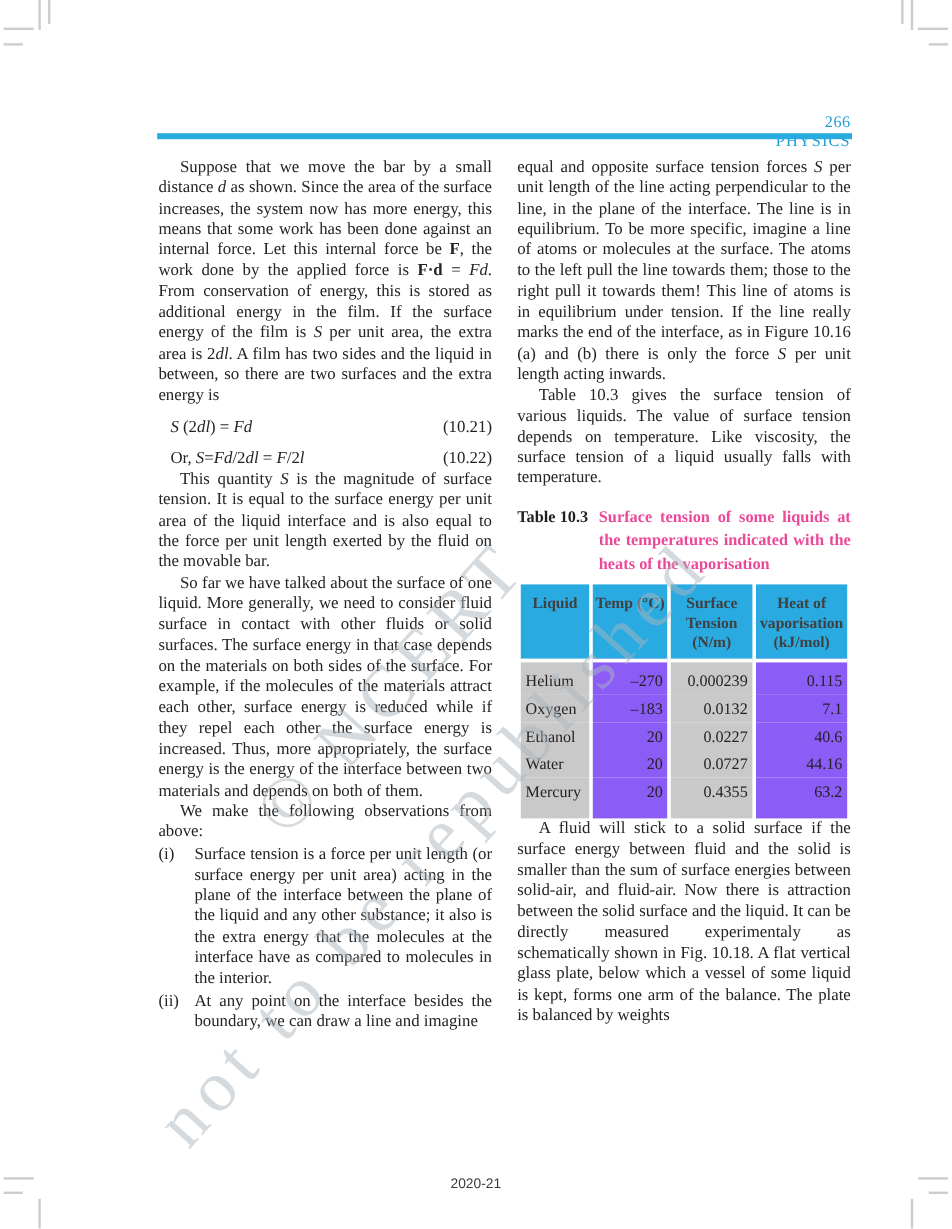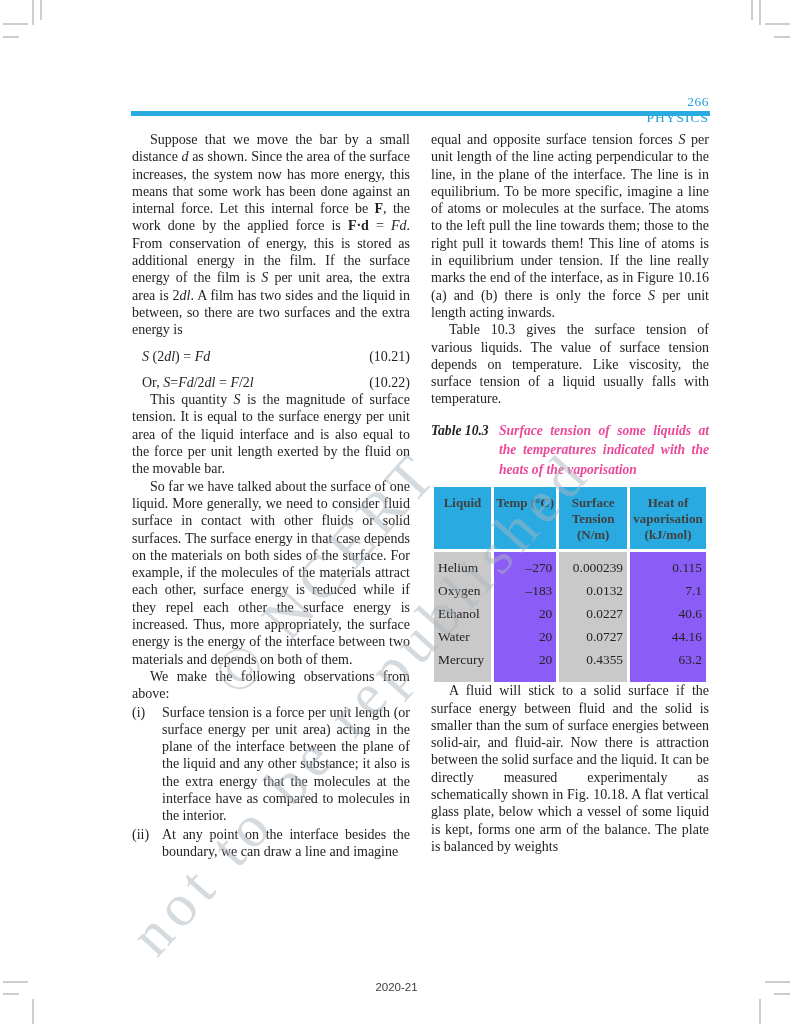--- a/index.html
+++ b/index.html
@@ -53,21 +53,21 @@
   }
   .equation .eqnum{font-style:normal;}
   .eqblock{}
   
   .obs{display:flex;margin-top:1px;}
   .obs .m{width:30px;flex:0 0 30px;}
   .obs .t{flex:1;text-align:justify;}
   
   .tcaption{
     display:flex;margin-top:13px;margin-bottom:8px;
-    font-weight:bold;font-size:13.6px;line-height:19.5px;font-style:italic;
+    font-weight:bold;font-size:13.6px;line-height:19.5px;
   }
   .tcaption .lbl{flex:0 0 68px;color:#231f20;}
   .tcaption .cap{flex:1;color:#ec4899;text-align:justify;}
   
   table.datatable{
     border-collapse:separate;border-spacing:3px 0;
     width:100%;margin-top:6px;
     font-size:13.4px;
   }
   table.datatable th{

